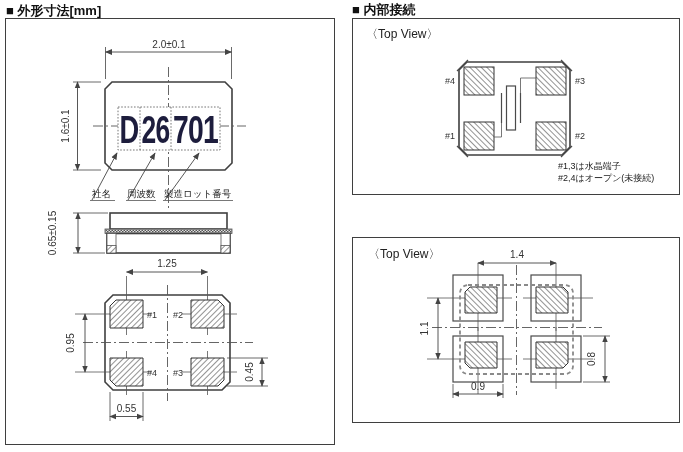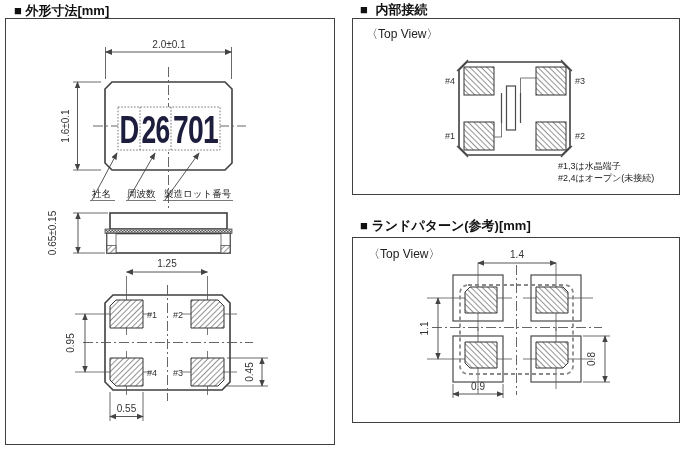--- a/index.html
+++ b/index.html
@@ -1,18 +1,18 @@
 <!DOCTYPE html>
 <html><head>
 <meta charset="utf-8">
 <style>
   html,body{margin:0;padding:0;background:#fff;}
   .stage{position:relative;width:683px;height:452px;background:#ffffff;overflow:hidden;
          font-family:"Liberation Sans","DejaVu Sans",sans-serif;}
-  .ptitle{position:absolute;font-weight:bold;font-size:13px;color:#111;white-space:nowrap;margin-left:8px;}
+  .ptitle{position:absolute;font-weight:bold;font-size:13px;color:#111;white-space:nowrap;}
   .panel{position:absolute;border:1.5px solid #3f3f3f;background:#fff;box-sizing:border-box;}
   .tv{position:absolute;font-size:12px;color:#222;white-space:nowrap;}
   svg{position:absolute;left:0;top:0;}
   svg text{fill:#333;font-family:"Liberation Sans","DejaVu Sans",sans-serif;}
   .dim{font-size:10px;}
   .callout{font-size:9.5px;fill:#222;}
   .padlbl{font-size:9px;fill:#333;}
   .note{font-size:9px;fill:#222;}
   .mark{font-size:38px;font-weight:bold;fill:#1d1d3d;letter-spacing:-1px;}
   .lnthick{stroke:#3f3f3f;stroke-width:1.6;fill:#fff;}
@@ -131,21 +131,21 @@
       <line class="dimln" x1="257" y1="340" x2="257" y2="368" marker-start="url(#s1arr)" marker-end="url(#s1arr)"></line>
       <text class="dim" transform="translate(248,354) rotate(-90)" text-anchor="middle">0.45</text>
 
       <line class="ext" x1="105" y1="374" x2="105" y2="403"></line>
       <line class="ext" x1="138" y1="374" x2="138" y2="403"></line>
       <line class="dimln" x1="105" y1="398.5" x2="138" y2="398.5" marker-start="url(#s1arr)" marker-end="url(#s1arr)"></line>
       <text class="dim" x="121.5" y="394" text-anchor="middle">0.55</text>
     </g>
   </svg>
 
-  <div class="ptitle" style="left:352px;top:1px;font-family:Liberation Mono, monospace;">■ 内部接続</div>
+  <div class="ptitle" style="left:352px;top:1px;">■ 内部接続</div>
   <div class="panel" style="left:352px;top:18px;width:328px;height:177px;"></div>
   <div class="tv" style="left:366px;top:26px;">〈Top View〉</div>
 
   <svg style="left:352px;top:18px;" width="328" height="177" viewBox="0 0 328 177">
     <defs>
       <pattern id="s2h2" width="4" height="4" patternUnits="userSpaceOnUse" patternTransform="rotate(-45)">
         <rect width="4" height="4" fill="#fff"></rect>
         <line x1="0" y1="0" x2="0" y2="4" stroke="#4a4a4a" stroke-width="1.2"></line>
       </pattern>
     </defs>
@@ -169,21 +169,20 @@
         <line class="ln" x1="149.5" y1="75" x2="149.5" y2="105"></line>
         <line class="ln" x1="168.5" y1="75" x2="168.5" y2="105"></line>
         <path class="thin" stroke-width="1" d="M149.5,105 V119 H142"></path>
         <path class="thin" stroke-width="1" d="M168.5,75 V60 H184"></path>
       </g>
       <text class="note" x="206" y="151">#1,3は水晶端子</text>
       <text class="note" x="206" y="163">#2,4はオープン(未接続)</text>
     </g>
   </svg>
 
-  <div class="ptitle" style="left:352px;top:217px;">■ ランドパターン(参考)[mm]</div>
   <div class="panel" style="left:352px;top:237px;width:328px;height:186px;"></div>
   <div class="tv" style="left:368px;top:246px;">〈Top View〉</div>
 
   <svg style="left:352px;top:237px;" width="328" height="186" viewBox="0 0 328 186">
     <defs>
       <marker id="s3arr" viewBox="0 0 10 10" refX="9" refY="5" markerWidth="8" markerHeight="8" orient="auto-start-reverse">
         <path d="M0,1 L10,5 L0,9 z" fill="#444"></path>
       </marker>
       <pattern id="s3h2" width="4" height="4" patternUnits="userSpaceOnUse" patternTransform="rotate(-45)">
         <rect width="4" height="4" fill="#fff"></rect>

